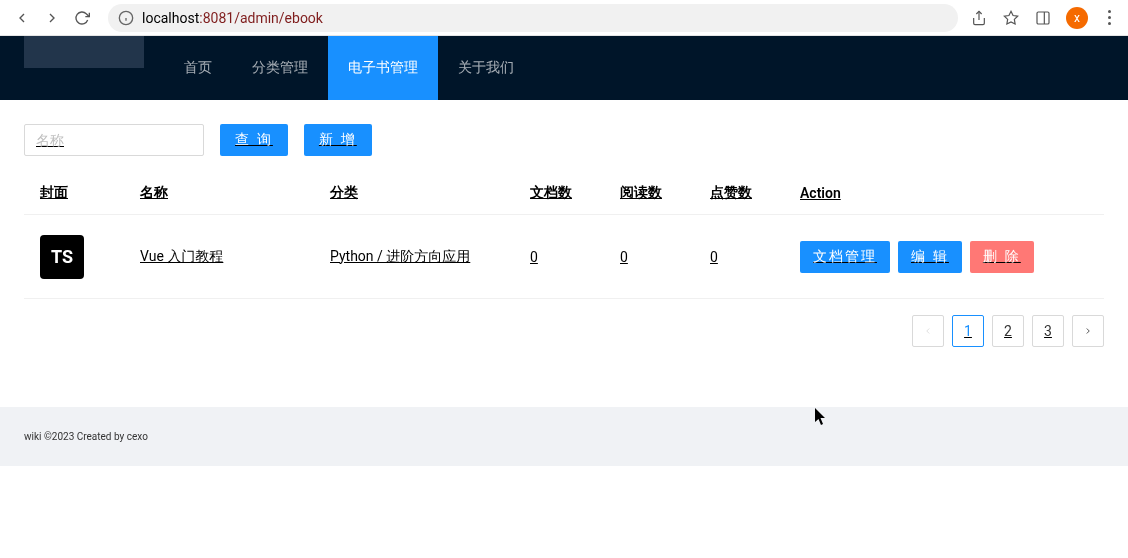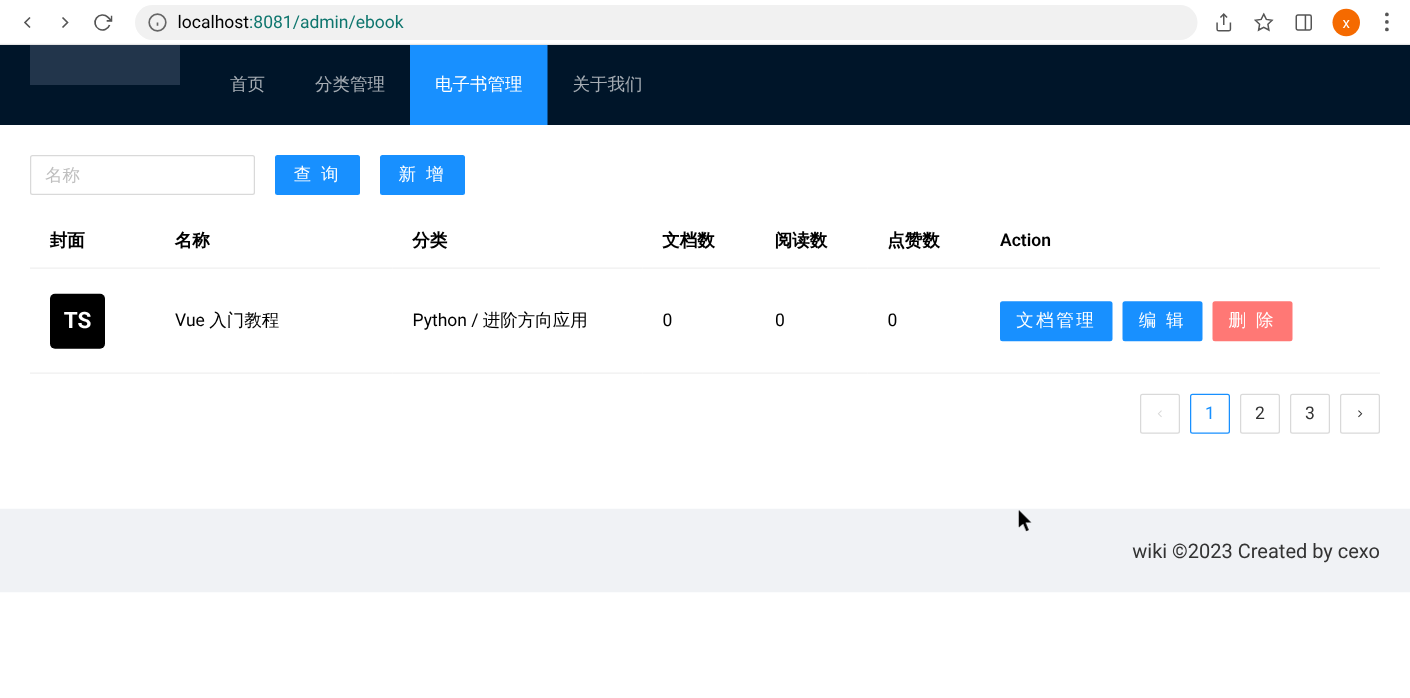--- a/index.html
+++ b/index.html
@@ -7,36 +7,36 @@
 
     
     .browser-chrome { display: flex; align-items: center; height: 36px; padding: 0 8px; background: #fff; border-bottom: 1px solid #e5e5e5; gap: 8px; }
     .nav-arrows { display: flex; gap: 14px; align-items: center; padding: 0 6px; }
     .nav-arrow { width: 16px; height: 16px; display: flex; align-items: center; justify-content: center; color: #555; cursor: pointer; }
     .refresh-btn { width: 16px; height: 16px; display: flex; align-items: center; justify-content: center; color: #555; cursor: pointer; margin-right: 4px; }
     .url-bar { flex: 1; display: flex; align-items: center; height: 28px; padding: 0 10px; background: #f1f1f1; border-radius: 14px; gap: 8px; color: #555; }
     .url-info-icon { width: 16px; height: 16px; display: flex; align-items: center; justify-content: center; color: #666; }
     .url-text { flex: 1; font-size: 14px; }
     .url-host { color: #000000; }
-    .url-path { color: #0f766e; }
+    .url-path { color: #7f1d1d; }
     .chrome-right { display: flex; align-items: center; gap: 14px; padding: 0 4px; }
     .chrome-icon { width: 18px; height: 18px; display: flex; align-items: center; justify-content: center; color: #555; }
     .avatar { width: 22px; height: 22px; border-radius: 50%; background: #f56a00; color: #fff; display: flex; align-items: center; justify-content: center; font-size: 12px; }
     .kebab { display: flex; flex-direction: column; gap: 3px; align-items: center; justify-content: center; width: 14px; }
     .kebab span { width: 3px; height: 3px; background: #555; border-radius: 50%; }
 
     
     .topnav { height: 64px; background: #001529; display: flex; align-items: flex-start; padding: 0 24px; }
     .logo { width: 120px; height: 32px; background: #22354b; margin-right: 20px; }
     .nav-items { display: flex; }
     .nav-item { padding: 0 20px; height: 64px; display: flex; align-items: center; color: rgba(255,255,255,0.65); cursor: pointer; font-size: 14px; }
     .nav-item.active { background: #1890ff; color: #fff; }
 
     
-    .content { padding: 24px; }
+    .content { padding: 24px; text-decoration: underline; }
     .toolbar { display: flex; align-items: center; gap: 16px; margin-bottom: 16px; }
     .search-input { width: 180px; height: 32px; padding: 0 11px; border: 1px solid #d9d9d9; border-radius: 2px; font-size: 14px; color: #333; outline: none; }
     .search-input::placeholder { color: #bfbfbf; }
     .btn { height: 32px; padding: 4px 15px; border: none; border-radius: 2px; font-size: 14px; cursor: pointer; letter-spacing: 2px; display: inline-flex; align-items: center; justify-content: center; }
     .btn-primary { background: #1890ff; color: #fff; }
     .btn-danger { background: #ff7875; color: #fff; }
 
     
     .table { width: 100%; border-collapse: collapse; }
     .table th, .table td { text-align: left; padding: 16px 16px; border-bottom: 1px solid #f0f0f0; font-size: 14px; }
@@ -48,21 +48,21 @@
     .action-btns { display: flex; gap: 8px; }
     .action-btns .btn { height: 32px; padding: 0 13px; letter-spacing: 2px; }
 
     
     .pagination { display: flex; justify-content: flex-end; gap: 8px; padding: 16px 0; }
     .page-item { min-width: 32px; height: 32px; border: 1px solid #d9d9d9; border-radius: 2px; display: flex; align-items: center; justify-content: center; cursor: pointer; font-size: 14px; color: #333; background: #fff; }
     .page-item.active { border-color: #1890ff; color: #1890ff; }
     .page-item.disabled { color: #d9d9d9; cursor: not-allowed; }
 
     
-    .footer { margin-top: 20px; background: #f0f2f5; padding: 24px; text-align: right; color: #333; font-size: 16px; }
+    .footer { margin-top: 20px; background: #f0f2f5; padding: 24px; text-align: left; color: #333; font-size: 10px; }
 
     
     .cursor { position: fixed; left: 815px; top: 408px; width: 12px; height: 18px; pointer-events: none; }
   </style>
 </head>
 <body>
 
 <div class="browser-chrome">
   <div class="nav-arrows">
     <div class="nav-arrow">

